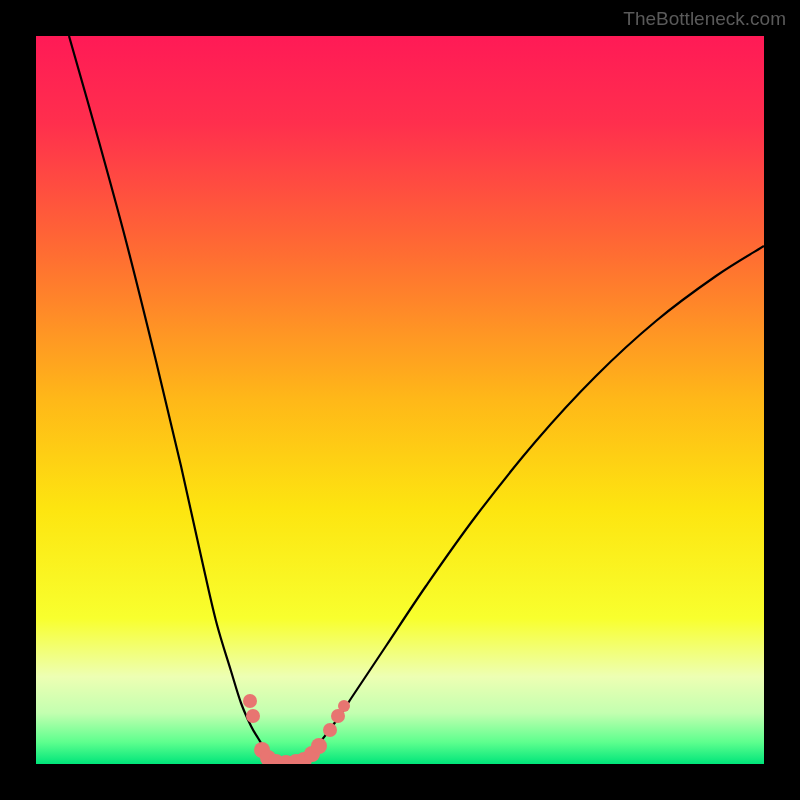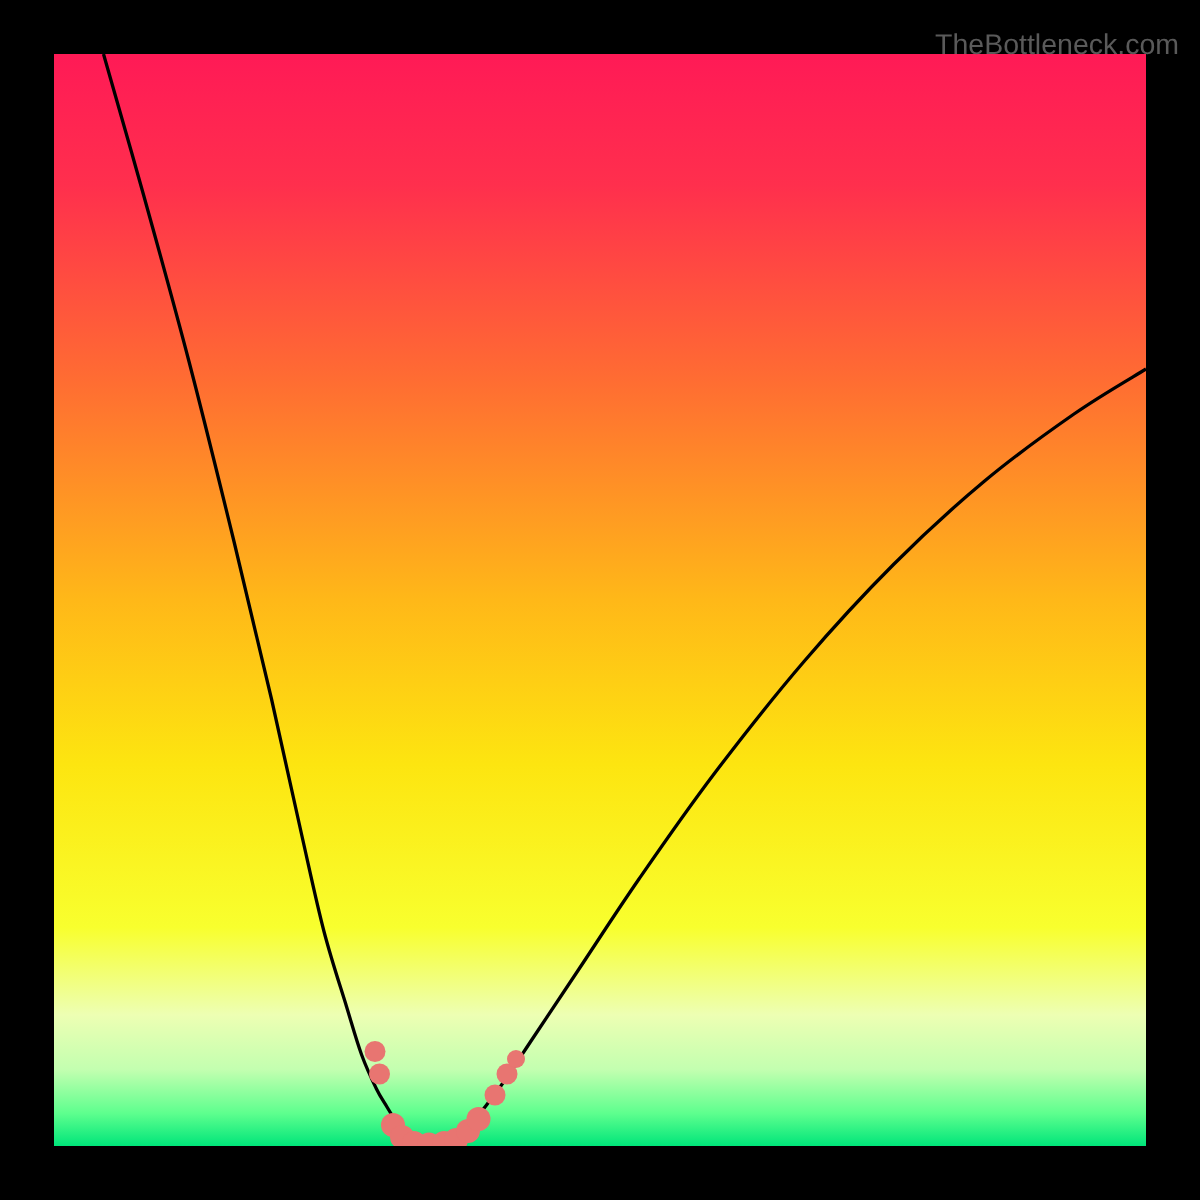--- a/index.html
+++ b/index.html
@@ -14,21 +14,21 @@
   }
   .chart-container {
     position: absolute;
     left: 36px;
     top: 36px;
     width: 728px;
     height: 728px;
   }
   .watermark {
     position: absolute;
-    top: 20px;
+    top: 8px;
     right: 14px;
     color: #5a5a5a;
     font-size: 19px;
     font-weight: 500;
     z-index: 10;
   }
   svg {
     display: block;
   }
 </style>

